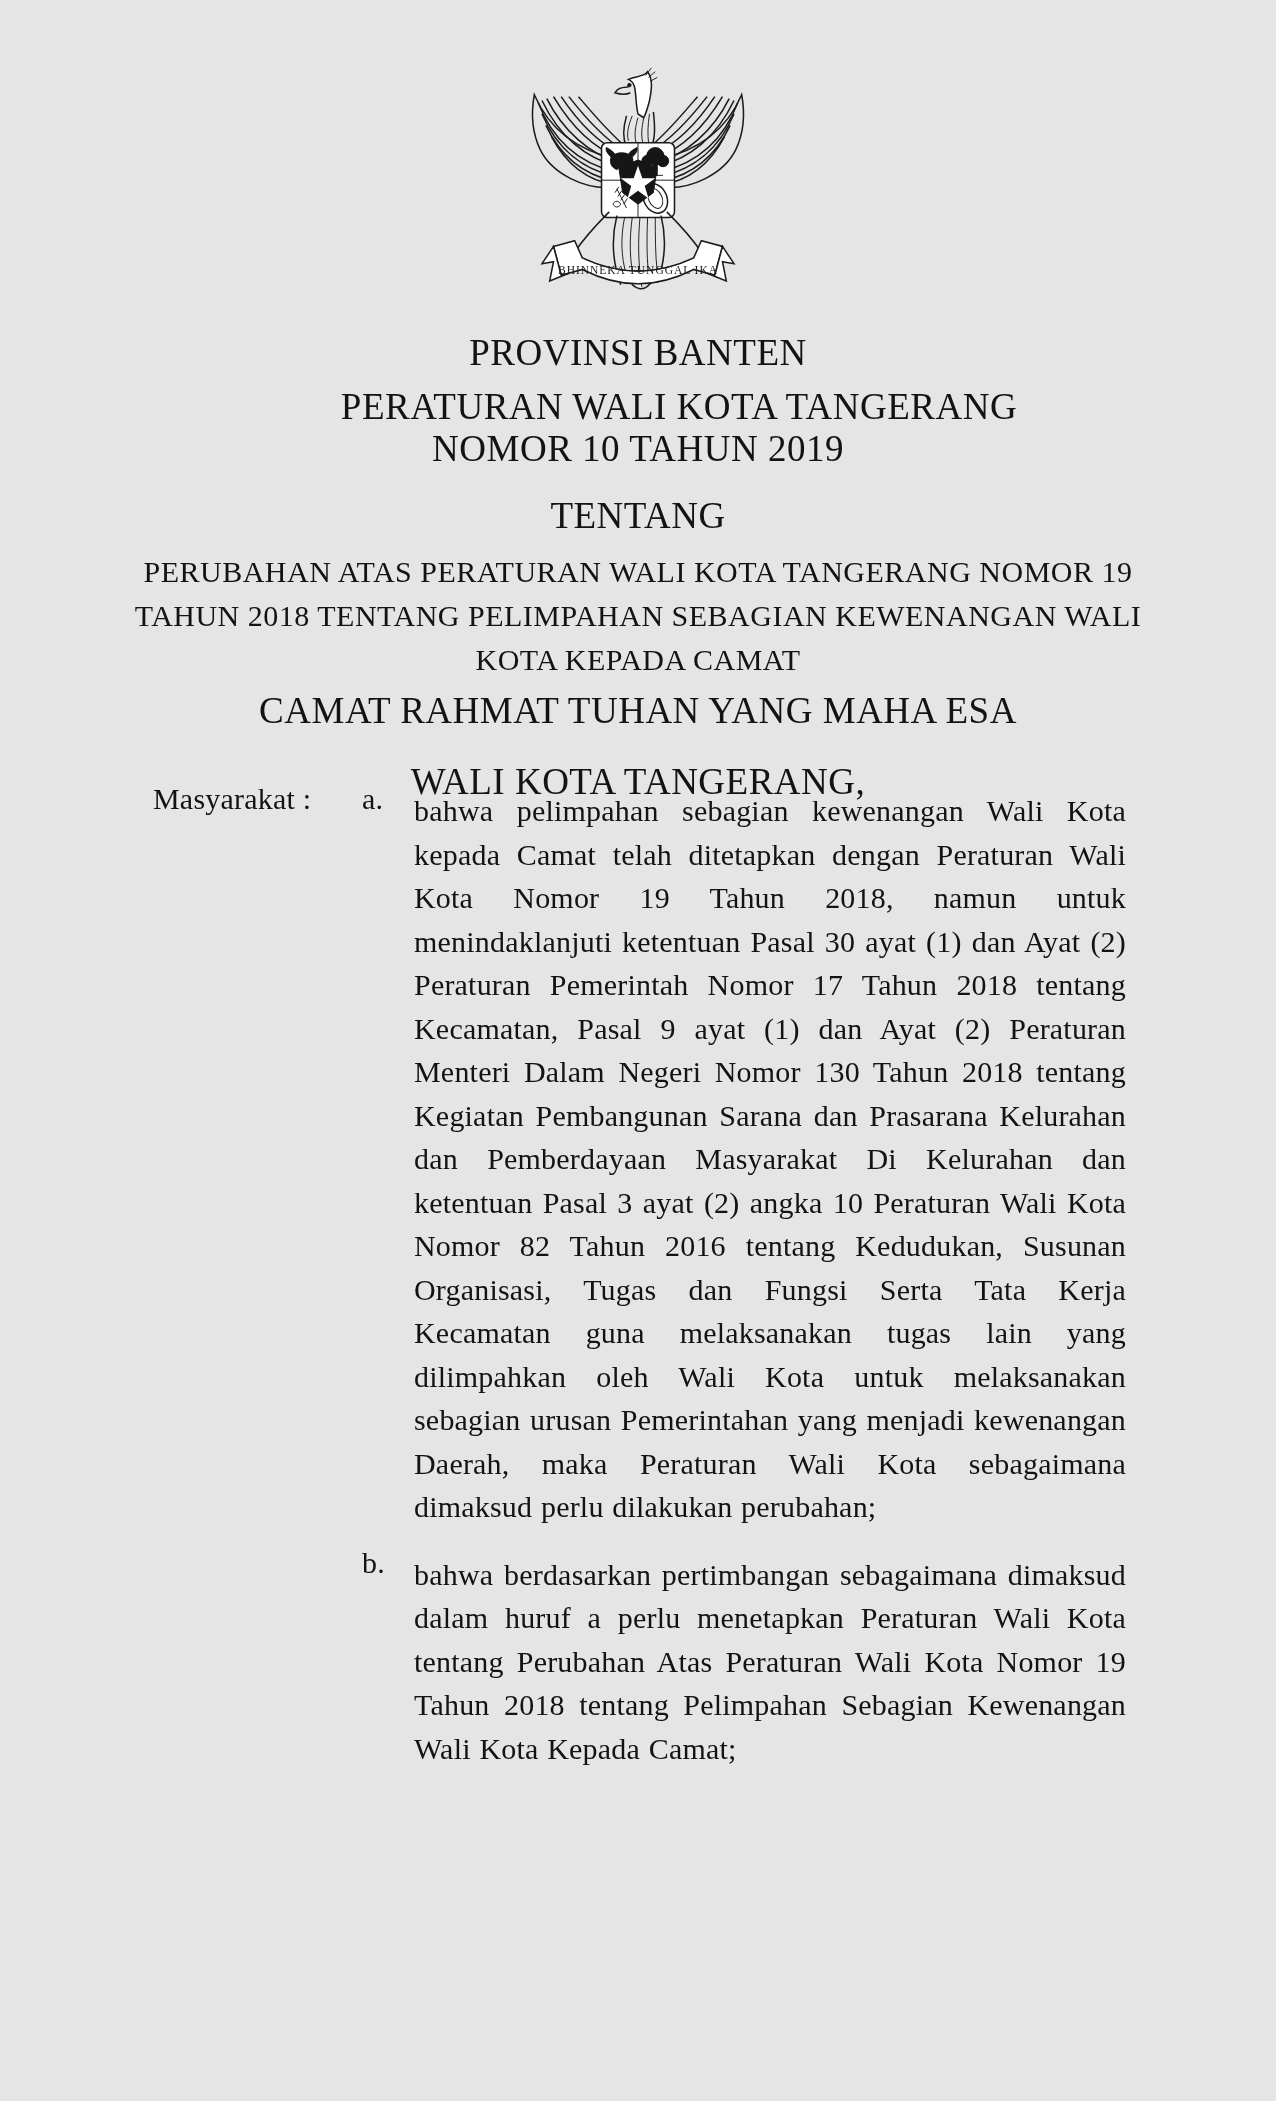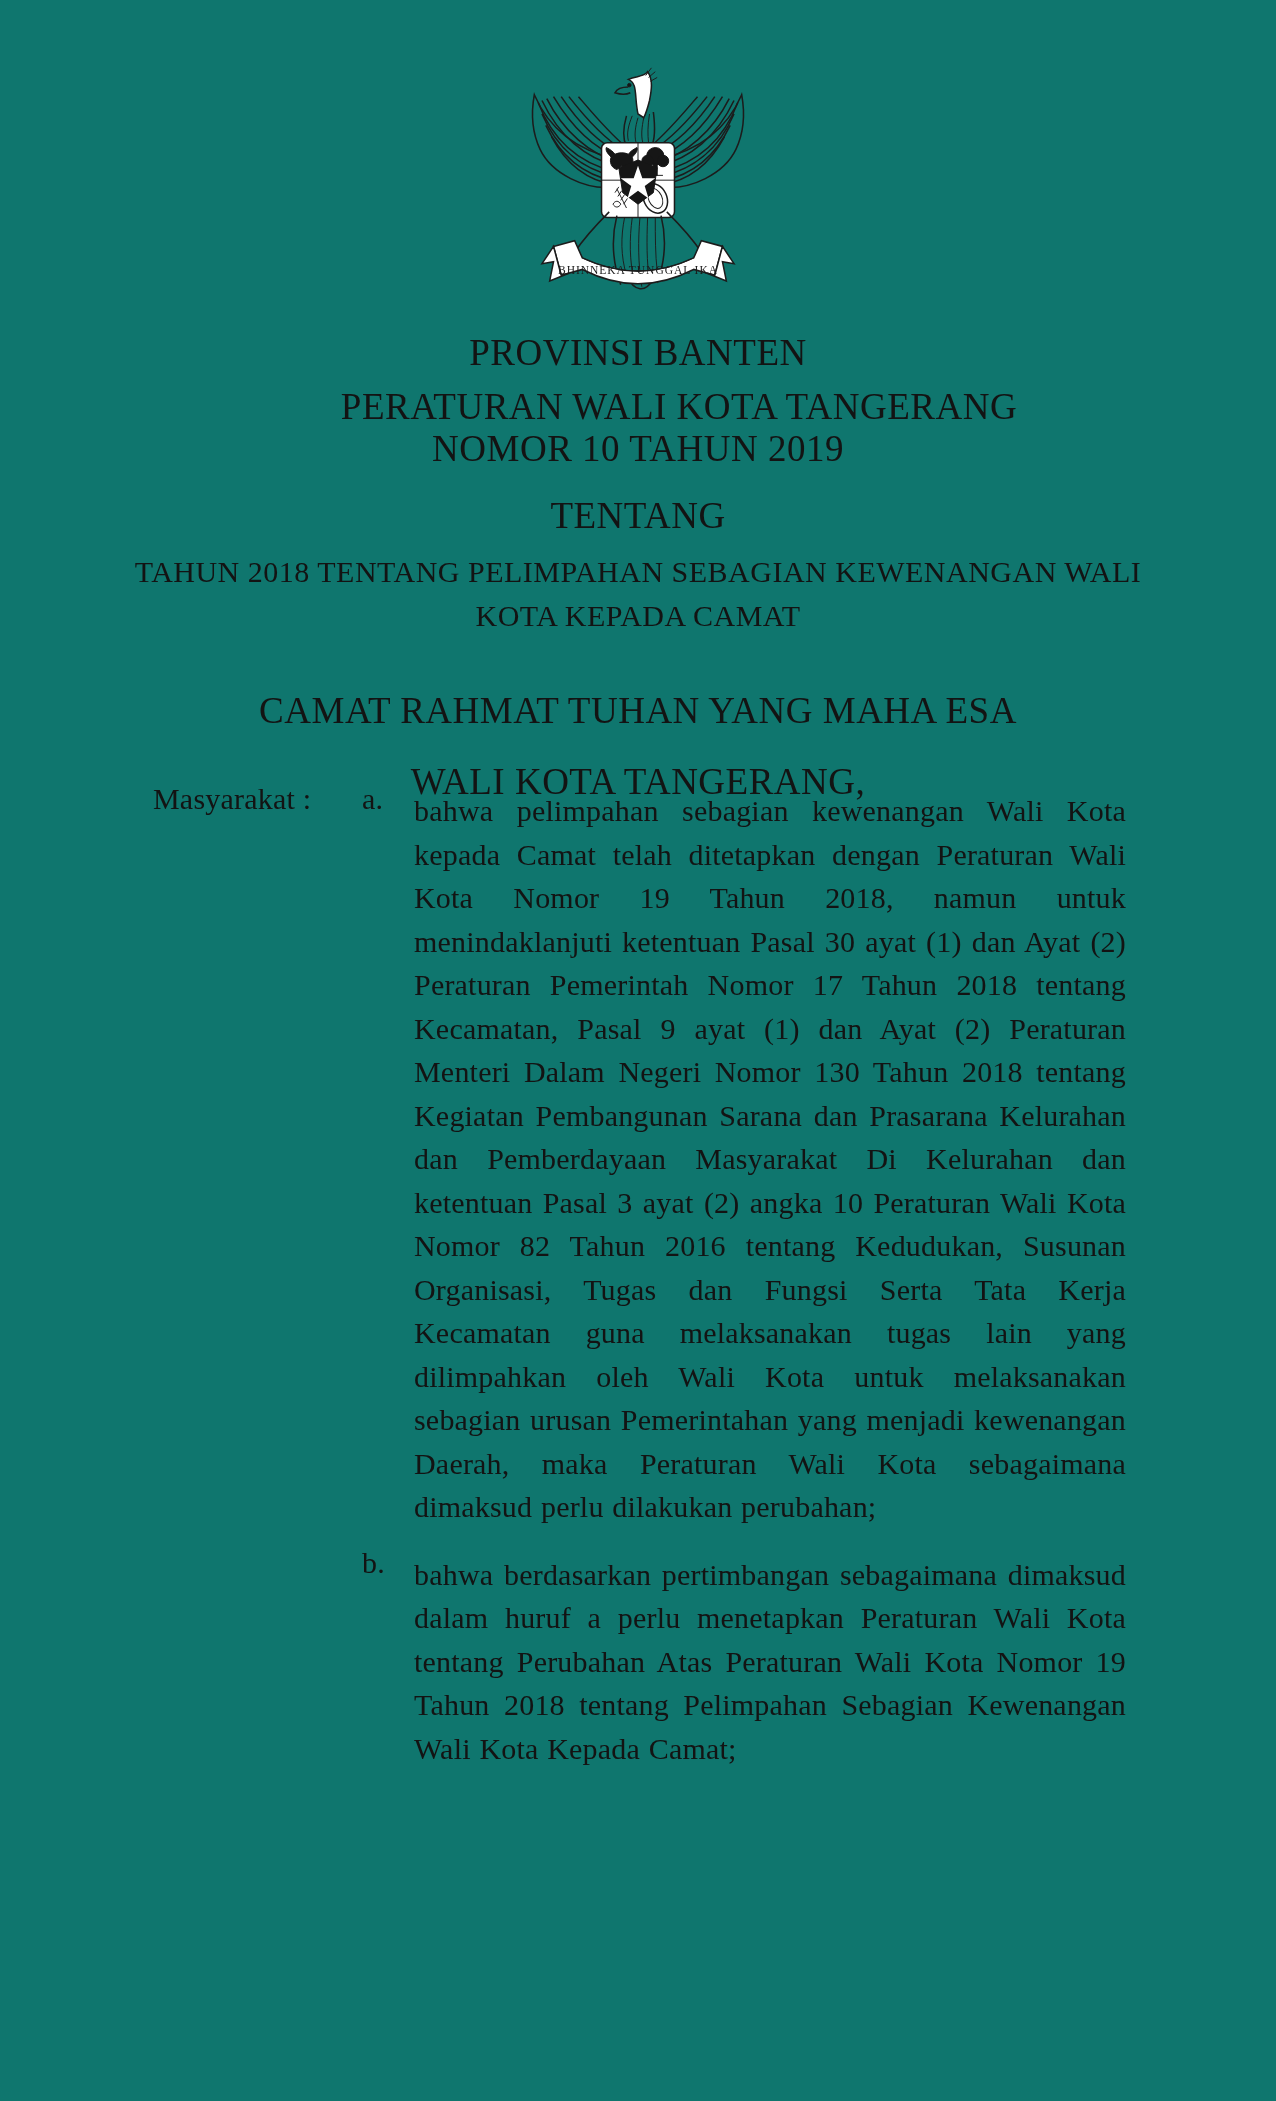--- a/index.html
+++ b/index.html
@@ -1,20 +1,20 @@
 <!DOCTYPE html>
 <html><head>
 <meta charset="utf-8">
 <style>
   html, body { margin: 0; padding: 0; background: #ffffff; }
   .page {
     position: relative;
     width: 1276px;
     height: 2101px;
-    background: #0f766e;
+    background: #e5e5e5;
     color: #131313;
     font-family: "Liberation Serif", "DejaVu Serif", serif;
     overflow: hidden;
   }
   .emblem {
     position: absolute;
     top: 56px;
     left: 50%;
     transform: translateX(-50%);
     width: 288px;
@@ -169,20 +169,21 @@
       </g>
     </svg>
   </div>
 
   <div class="center-line t-provinsi">PROVINSI BANTEN</div>
   <div class="center-line t-peraturan">PERATURAN WALI KOTA TANGERANG</div>
   <div class="center-line t-nomor">NOMOR 10 TAHUN 2019</div>
   <div class="center-line t-tentang">TENTANG</div>
 
   <div class="title-block">
+    <div>PERUBAHAN ATAS PERATURAN WALI KOTA TANGERANG NOMOR 19</div>
     <div>TAHUN 2018 TENTANG PELIMPAHAN SEBAGIAN KEWENANGAN WALI</div>
     <div>KOTA KEPADA CAMAT</div>
   </div>
 
   <div class="center-line t-dengan">CAMAT RAHMAT TUHAN YANG MAHA ESA</div>
   <div class="center-line t-wali">WALI KOTA TANGERANG,</div>
 
   <div class="menimbang">
     <div class="m-label">Masyarakat :</div>
     <div class="m-items">

